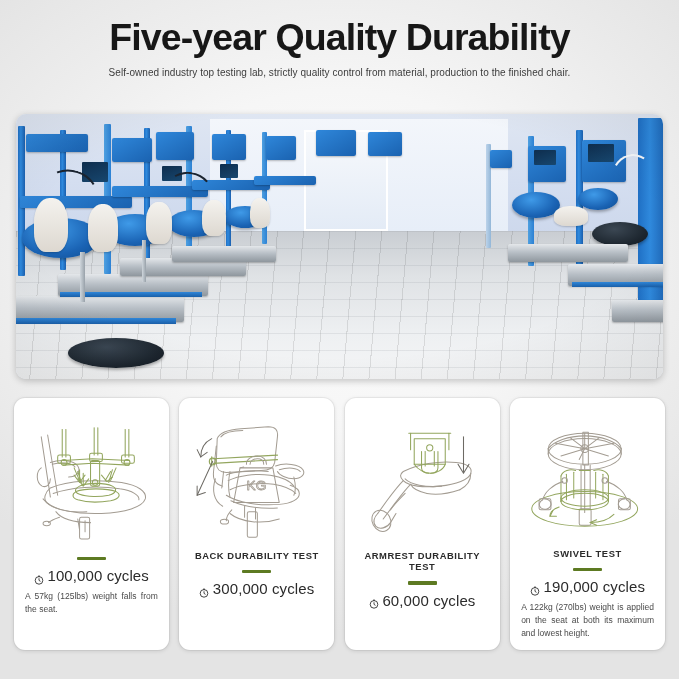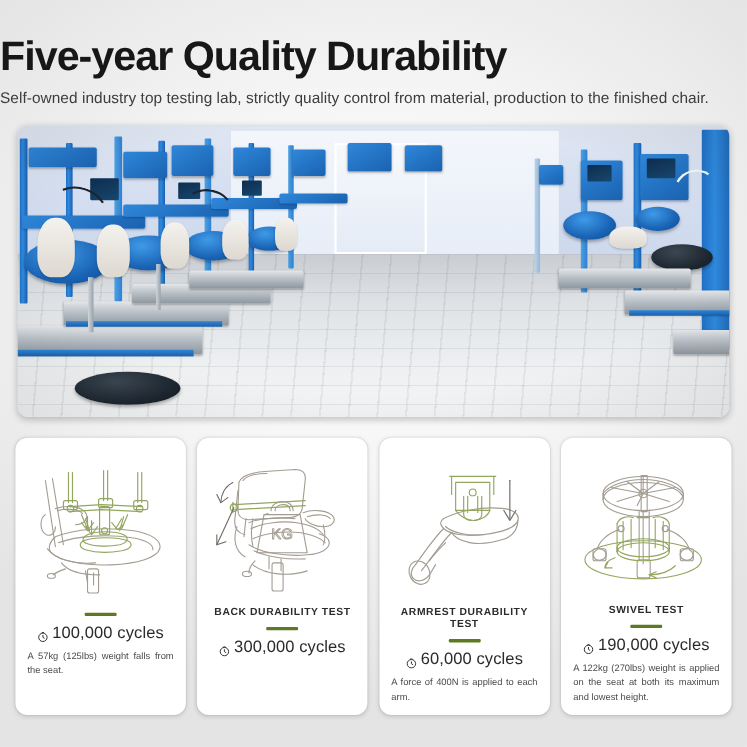--- a/index.html
+++ b/index.html
@@ -7,30 +7,30 @@
   body {
     font-family: "Liberation Sans", sans-serif;
     background:
       radial-gradient(ellipse 70% 55% at 50% 38%, #fdfdfd 0%, #f6f6f6 45%, #ececec 75%, #e4e4e4 100%);
     position: relative;
     overflow: hidden;
     color: #231f20;
   }
 
   
-  .header { text-align: left; padding-top: 31px; }
+  .header { text-align: center; padding-top: 17px; }
   .title {
     font-size: 37.5px;
     font-weight: bold;
     letter-spacing: -0.9px;
     color: #171717;
     line-height: 1.08;
   }
   .subtitle {
-    font-size: 14px;
+    font-size: 10px;
     color: #3d3d3d;
     margin-top: 9px;
     letter-spacing: 0.05px;
   }
 
   
   .hero-wrap {
     position: absolute;
     left: 16px; top: 114px;
     width: 647px; height: 265px;
@@ -454,21 +454,20 @@
     <div class="cycles">
       <span class="clock-icon">
         <svg viewBox="0 0 16 16" fill="none" stroke="#2b2b2b" stroke-width="1.4">
           <circle cx="8" cy="8.6" r="6.1"></circle>
           <path d="M8 5.2 L8 8.6 L10.4 10.2"></path>
           <path d="M6.4 1.8 L9.6 1.8"></path>
         </svg>
       </span>
       <span>60,000 cycles</span>
     </div>
-    <div class="desc">A force of 400N is applied to each arm.</div>
   </div>
 
   <div class="card">
     <div class="illus">
       <svg viewBox="0 0 150 136" fill="none" stroke-linecap="round" stroke-linejoin="round">
         <g stroke="#a39c92" stroke-width="1.1">
           <ellipse cx="72" cy="38" rx="40" ry="17"></ellipse>
           <ellipse cx="72" cy="44" rx="40" ry="17"></ellipse>
           <path d="M32 38 L32 44 M112 38 L112 44"></path>
           <path d="M32 38 C38 30 54 24 72 24 C90 24 106 30 112 38"></path>

